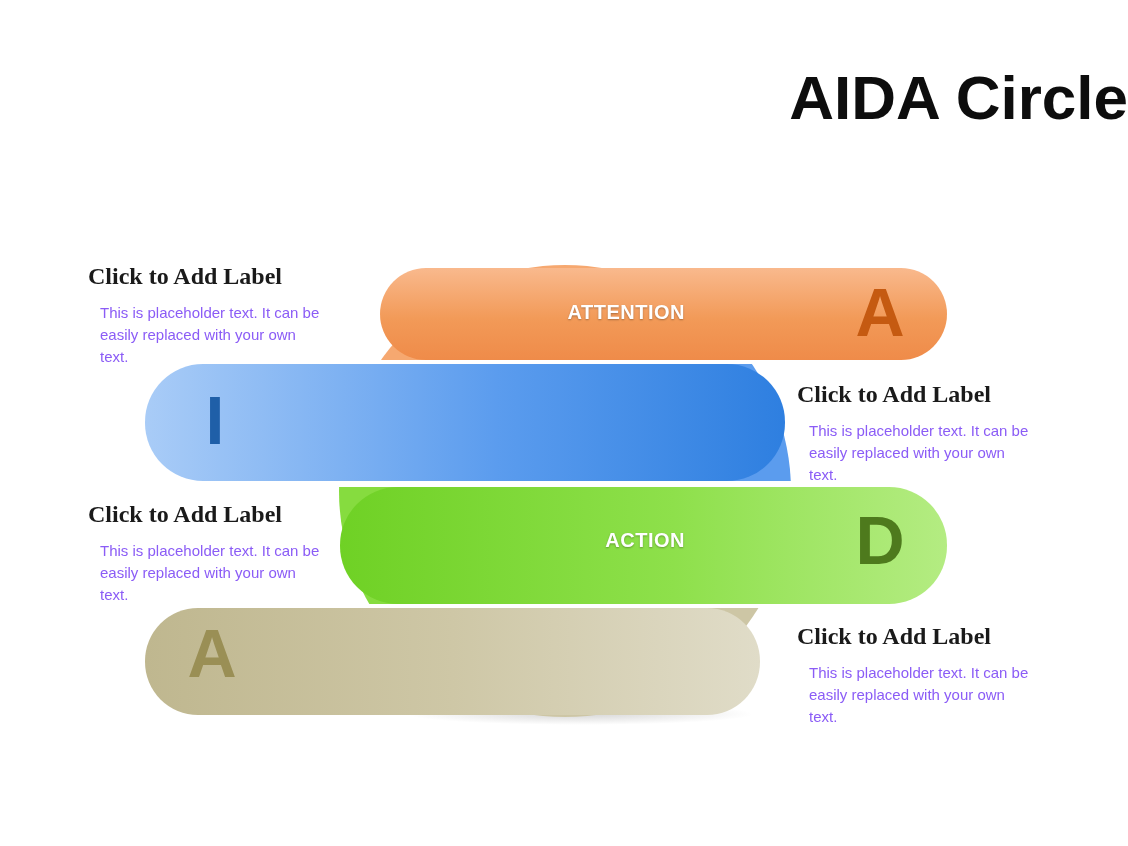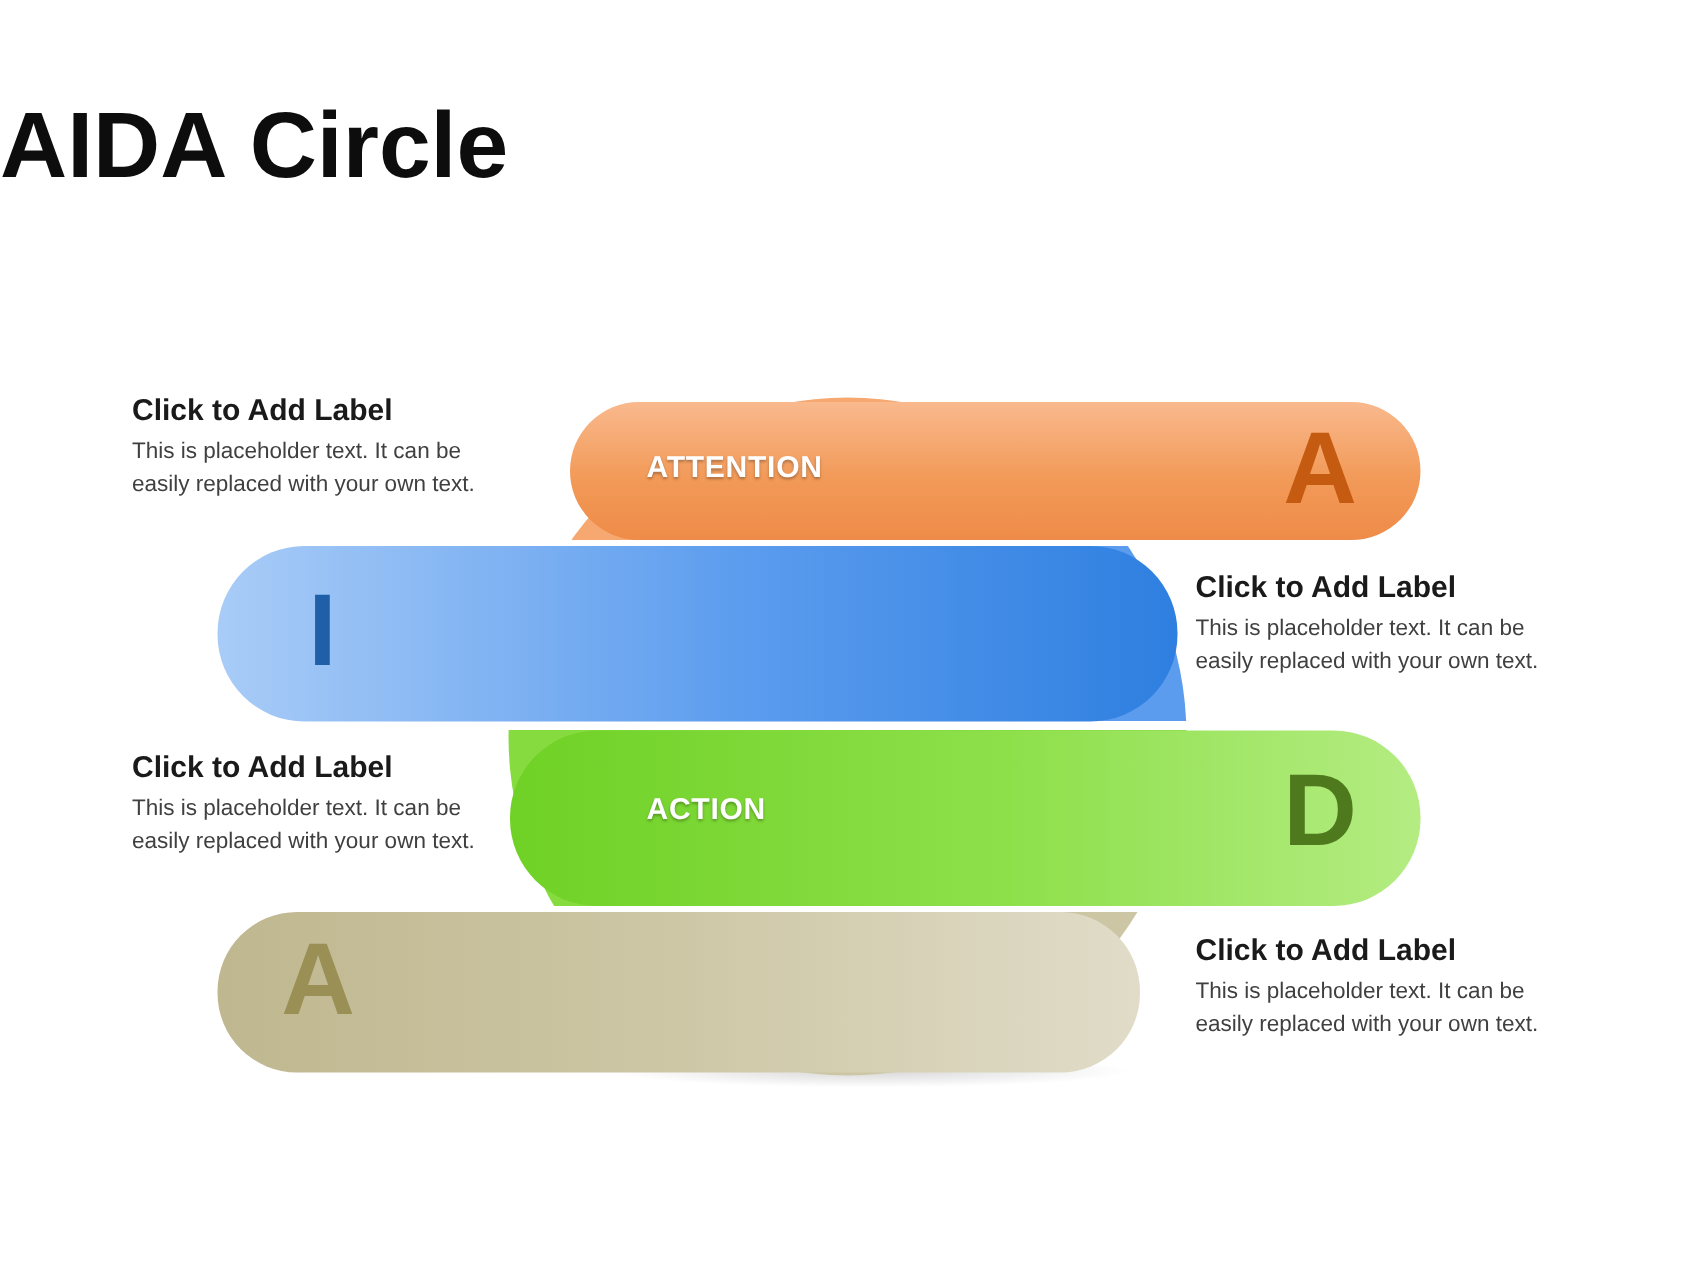--- a/index.html
+++ b/index.html
@@ -10,21 +10,21 @@
     background: #ffffff;
     overflow: hidden;
     font-family: "Liberation Sans", sans-serif;
   }
 
   .slide-title {
     position: absolute;
     top: 62px;
     left: 0;
     width: 100%;
-    text-align: left;
+    text-align: right;
     font-size: 62px;
     font-weight: 600;
     color: #0d0d0d;
     letter-spacing: 0px;
   }
 
   
   .ground-shadow {
     position: absolute;
     left: 405px;
@@ -72,25 +72,25 @@
     background: linear-gradient(90deg, #6fd125 0%, #8ee04b 55%, #b4ec82 100%);
   }
   .bar-action {
     left: 145px; top: 608px; width: 615px; height: 107px;
     border-radius: 53px;
     background: linear-gradient(90deg, #bfb78f 0%, #cec7a6 50%, #e0dcc8 100%);
   }
 
   .bar-label {
     position: absolute;
-    left: 431px;
+    left: 445px;
     width: 240px;
     height: 24px;
     line-height: 24px;
-    text-align: left;
+    text-align: right;
     color: #ffffff;
     font-size: 20px;
     font-weight: bold;
     letter-spacing: 0.5px;
     text-shadow: 0 1px 2px rgba(0,0,0,0.3);
   }
   .label-attention { top: 300px; }
   .label-interest  { top: 409px; }
   .label-desire    { top: 528px; }
   .label-action    { top: 642px; }
@@ -108,29 +108,30 @@
   .letter-desire    { left: 840px; top: 500px; color: #4e7a1d; }
   .letter-action    { left: 172px; top: 613px; color: #9a8f55; }
 
   .placeholder {
     position: absolute;
     width: 245px;
     cursor: pointer;
   }
   .placeholder h3 {
     margin: 0 0 4px 0;
-    font-size: 20px;
+    font-size: 24px;
     font-weight: bold;
     color: #1a1a1a;
+    font-family: Liberation Serif, serif;
   }
   .placeholder p {
-    margin: 0;
+    margin: 12px;
     font-size: 15px;
     line-height: 1.45;
-    color: #404040;
+    color: #8b5cf6;
   }
   .ph-left-top     { left: 88px;  top: 263px; }
   .ph-right-middle { left: 797px; top: 381px; }
   .ph-left-bottom  { left: 88px;  top: 501px; }
   .ph-right-bottom { left: 797px; top: 623px; }
 </style>
 </head>
 <body>
 
 <div class="slide">

